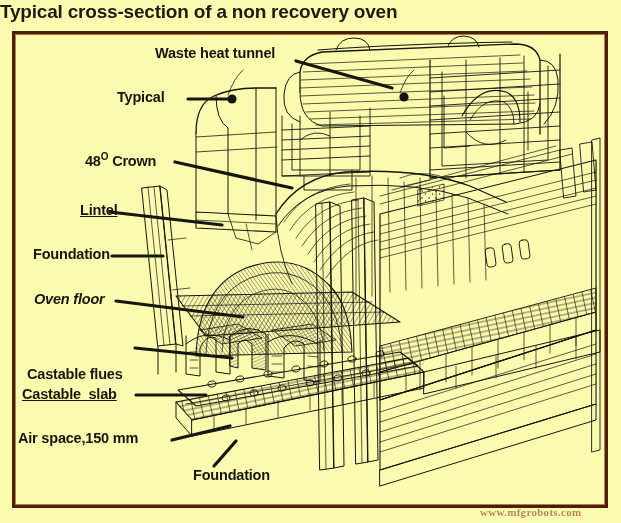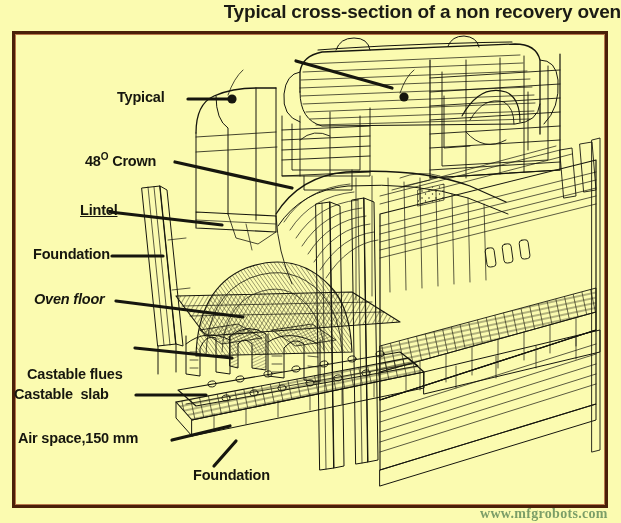--- a/index.html
+++ b/index.html
@@ -8,21 +8,21 @@
     width:621px;height:523px;
     background:#fbfbb0;
     font-family:"Liberation Sans", sans-serif;
     overflow:hidden;
     position:relative;
   }
   #page{position:relative;width:621px;height:523px;}
 
   .title{
     position:absolute;left:0;top:1px;width:621px;
-    text-align:right;
+    text-align:left;
     font-size:19px;font-weight:bold;
     color:#1b1b14;
     letter-spacing:-0.2px;
     font-family:"Liberation Sans", sans-serif;
   }
 
   .frame{
     position:absolute;left:12px;top:31px;
     width:596px;height:477px;
     border:3px solid #4a2008;
@@ -40,22 +40,22 @@
     color:#16160e;
     white-space:pre;
     font-family:"Liberation Sans", sans-serif;
     line-height:1.05;
     letter-spacing:-0.2px;
   }
   .lbl sup{font-size:10px;vertical-align:super;font-weight:bold;}
 
   .wm{
     position:absolute;left:480px;top:506px;
-    font-size:14px;font-weight:bold;
-    color:#14532d;
+    font-size:11px;font-weight:bold;
+    color:#7f1d1d;
     opacity:.55;
     letter-spacing:0.3px;
     font-family:"Liberation Serif", serif;
   }
 </style>
 </head>
 <body>
 
 <div id="page">
 
@@ -365,34 +365,35 @@
         <line x1="135" y1="348" x2="232" y2="358"></line>
         <line x1="136" y1="395" x2="206" y2="395"></line>
         <line x1="172" y1="440" x2="230" y2="426"></line>
         <line x1="214" y1="466" x2="236" y2="441"></line>
       </g>
     </g>
   </svg>
 
   <div class="frame"></div>
 
+  <div class="lbl" style="left:155px;top:46px;">Waste heat tunnel</div>
 
   <div class="lbl" style="left:117px;top:90px;">Typical</div>
 
   <div class="lbl" style="left:85px;top:152px;"><span>48</span><sup>O</sup><span> Crown</span></div>
 
   <div class="lbl" style="left:80px;top:203px;text-decoration:underline;">Lintel</div>
 
   <div class="lbl" style="left:33px;top:247px;">Foundation</div>
 
   <div class="lbl" style="left:34px;top:292px;font-style:italic;">Oven floor</div>
 
   <div class="lbl" style="left:27px;top:339px;margin-top:28px;">Castable flues</div>
 
-  <div class="lbl" style="left:14px;top:387px;">Castable  slab</div>
+  <div class="lbl" style="left:22px;top:387px;text-decoration:underline;">Castable  slab</div>
 
   <div class="lbl" style="left:18px;top:431px;">Air space,150 mm</div>
 
   <div class="lbl" style="left:157px;top:468px;margin-left:36px;">Foundation</div>
 
   <div class="wm">www.mfgrobots.com</div>
 
 </div>
 
 </body></html>

